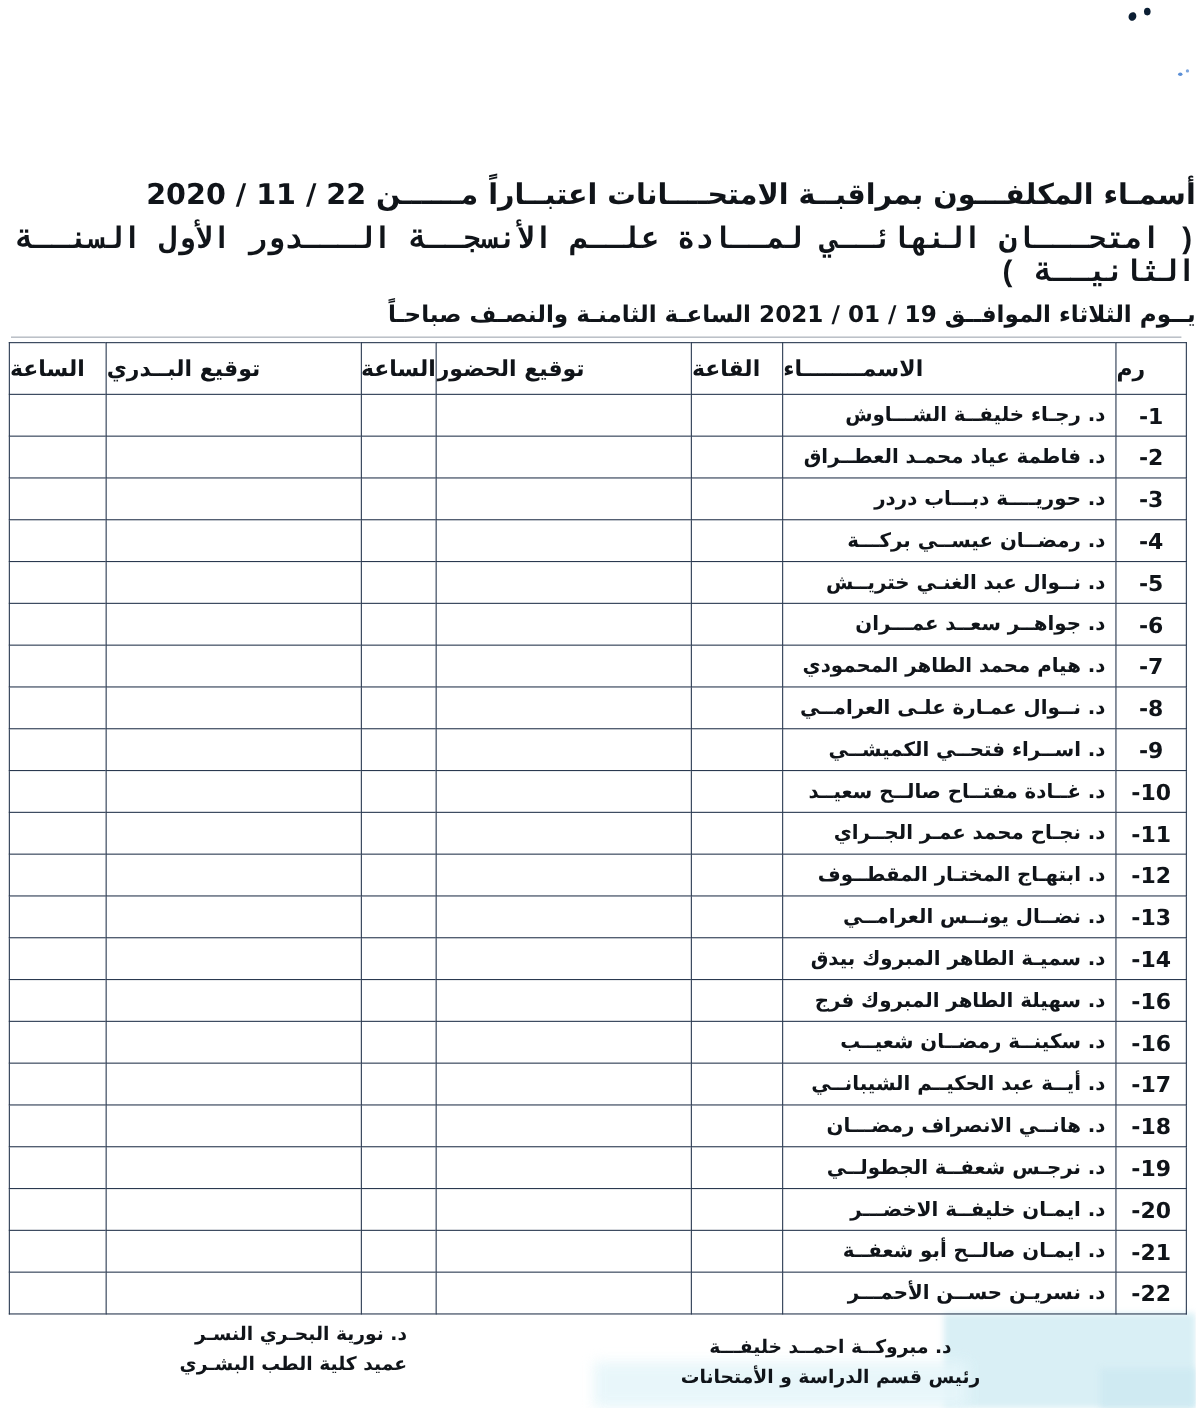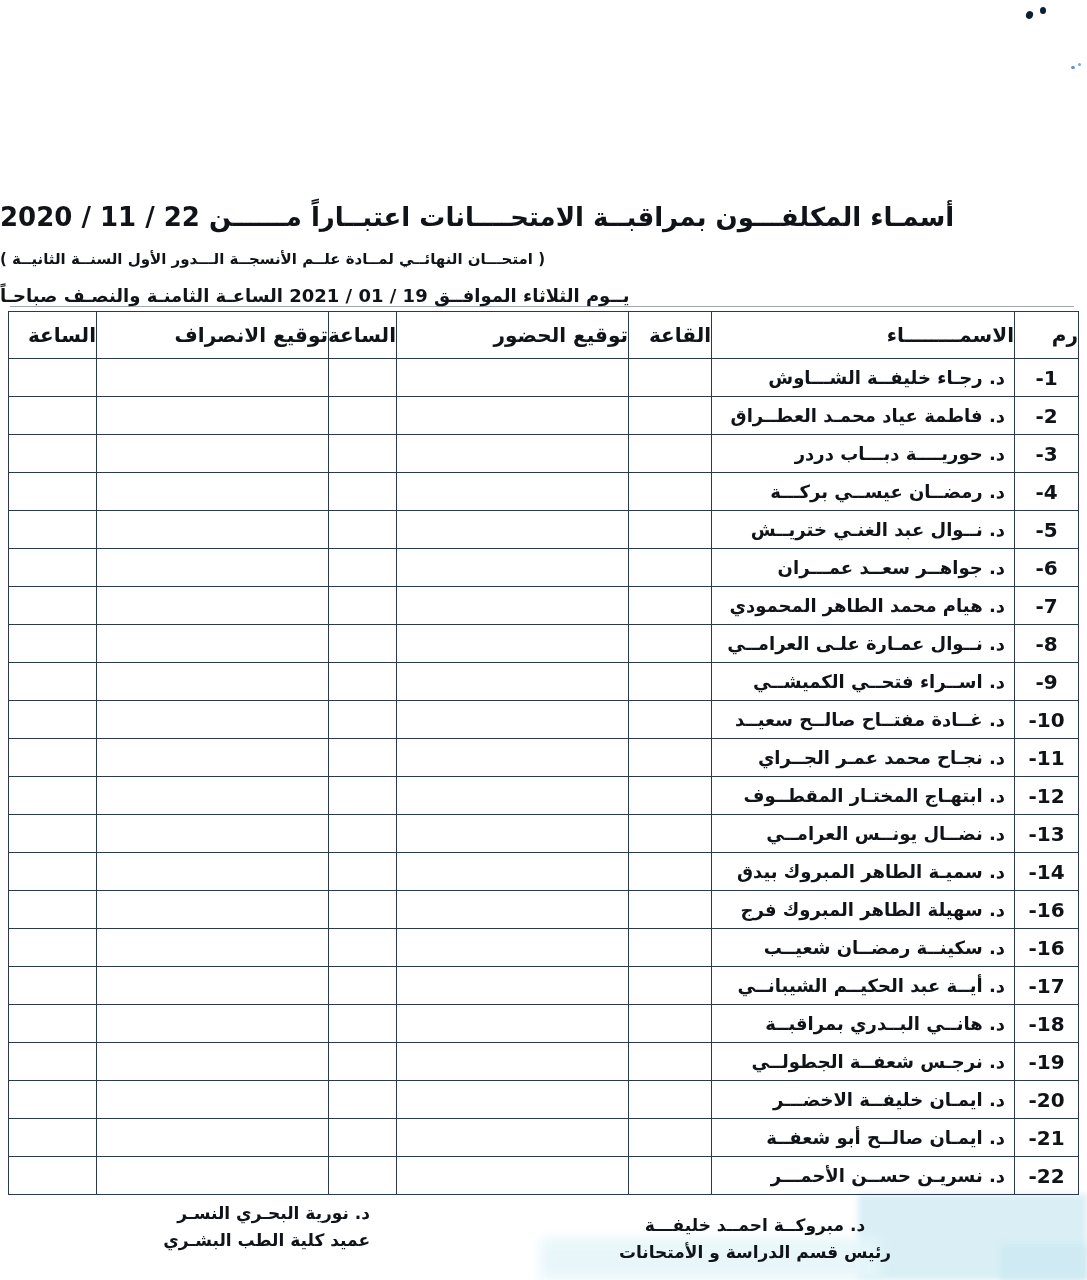--- a/index.html
+++ b/index.html
@@ -18,40 +18,40 @@
   .dot-a{left:1026px;top:11px;width:7px;height:8px;transform:rotate(20deg);}
   .dot-b{left:1040px;top:7px;width:6px;height:7px;}
   .speck{position:absolute;background:#5b8fd6;border-radius:50%;}
   .speck-a{left:1071px;top:66px;width:4px;height:3px;}
   .speck-b{left:1078px;top:63px;width:3px;height:3px;opacity:.8;}
   .ghost-line{position:absolute;left:10px;top:306px;width:1064px;height:1px;background:rgba(42,57,80,.45);}
 
   
   .doc-heading{
     position:absolute;left:0;top:160px;width:100%;
-    direction:rtl;text-align:left;font-weight:bold;margin-top:40px;
+    direction:rtl;text-align:right;font-weight:bold;
   }
   .title-1{font-size:26px;letter-spacing:-0.5px;line-height:34px;}
-  .title-2{font-size:15px;line-height:30px;margin-top:10px;}
-  .title-3{font-size:18px;line-height:30px;margin-top:7px;}
+  .title-2{font-size:27px;line-height:30px;margin-top:10px;font-family:Liberation Mono, monospace;}
+  .title-3{font-size:21px;line-height:30px;margin-top:7px;}
 
   
   table.roster{
     position:absolute;left:8px;top:311px;width:1070px;
     border-collapse:collapse;table-layout:fixed;
     direction:rtl;
   }
   .roster th,.roster td{
     border:1.6px solid #2a3950;
     padding:0;overflow:hidden;white-space:nowrap;
     font-weight:bold;
   }
   .roster thead tr{height:47px;}
   .roster tbody tr{height:38px;}
-  .roster th{font-size:20px;text-align:right;}
+  .roster th{font-size:20px;text-align:left;}
   td.serial-cell{font-size:20px;text-align:center;}
   td.name-cell{font-size:18px;text-align:right;padding-right:9px;}
   
   col.c-serial{width:64px;}
   col.c-name{width:303px;}
   col.c-hall{width:83px;}
   col.c-att-sign{width:232px;}
   col.c-att-time{width:68px;}
   col.c-dep-sign{width:232px;}
   col.c-dep-time{width:88px;}
@@ -89,21 +89,21 @@
       <col class="c-dep-sign">
       <col class="c-dep-time">
   </colgroup>
   <thead>
     <tr>
       <th>رم</th>
       <th>الاسمــــــــاء</th>
       <th>القاعة</th>
       <th>توقيع الحضور</th>
       <th>الساعة</th>
-      <th>توقيع الانصراف</th>
+      <th>توقيع البــدري</th>
       <th>الساعة</th>
     </tr>
   </thead>
   <tbody>
       <tr>
         <td class="serial-cell">1-</td>
         <td class="name-cell">د. رجـاء خليفــة الشـــاوش</td>
         <td class="hall-cell"></td>
         <td class="attendance-signature-cell"></td>
         <td class="attendance-time-cell"></td>
@@ -249,21 +249,21 @@
         <td class="serial-cell">17-</td>
         <td class="name-cell">د. أيــة عبد الحكيــم الشيبانــي</td>
         <td class="hall-cell"></td>
         <td class="attendance-signature-cell"></td>
         <td class="attendance-time-cell"></td>
         <td class="departure-signature-cell"></td>
         <td class="departure-time-cell"></td>
       </tr>
       <tr>
         <td class="serial-cell">18-</td>
-        <td class="name-cell">د. هانــي البــدري بمراقبــة</td>
+        <td class="name-cell">د. هانــي الانصراف رمضـــان</td>
         <td class="hall-cell"></td>
         <td class="attendance-signature-cell"></td>
         <td class="attendance-time-cell"></td>
         <td class="departure-signature-cell"></td>
         <td class="departure-time-cell"></td>
       </tr>
       <tr>
         <td class="serial-cell">19-</td>
         <td class="name-cell">د. نرجـس شعفــة الجطولــي</td>
         <td class="hall-cell"></td>

